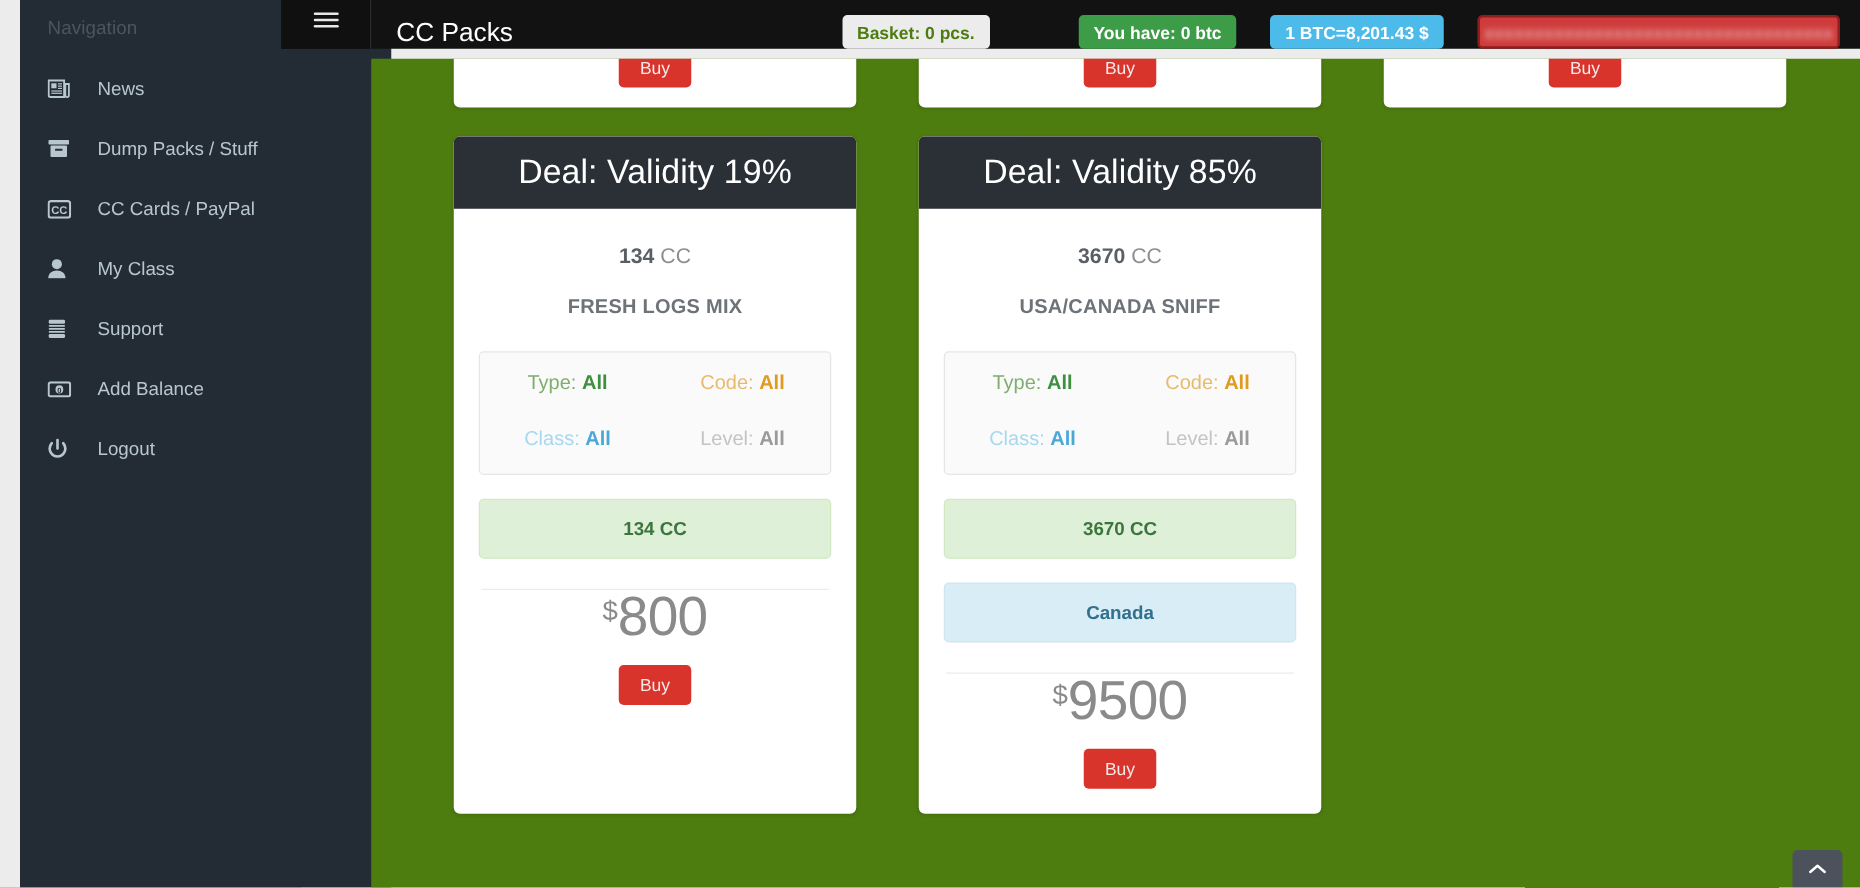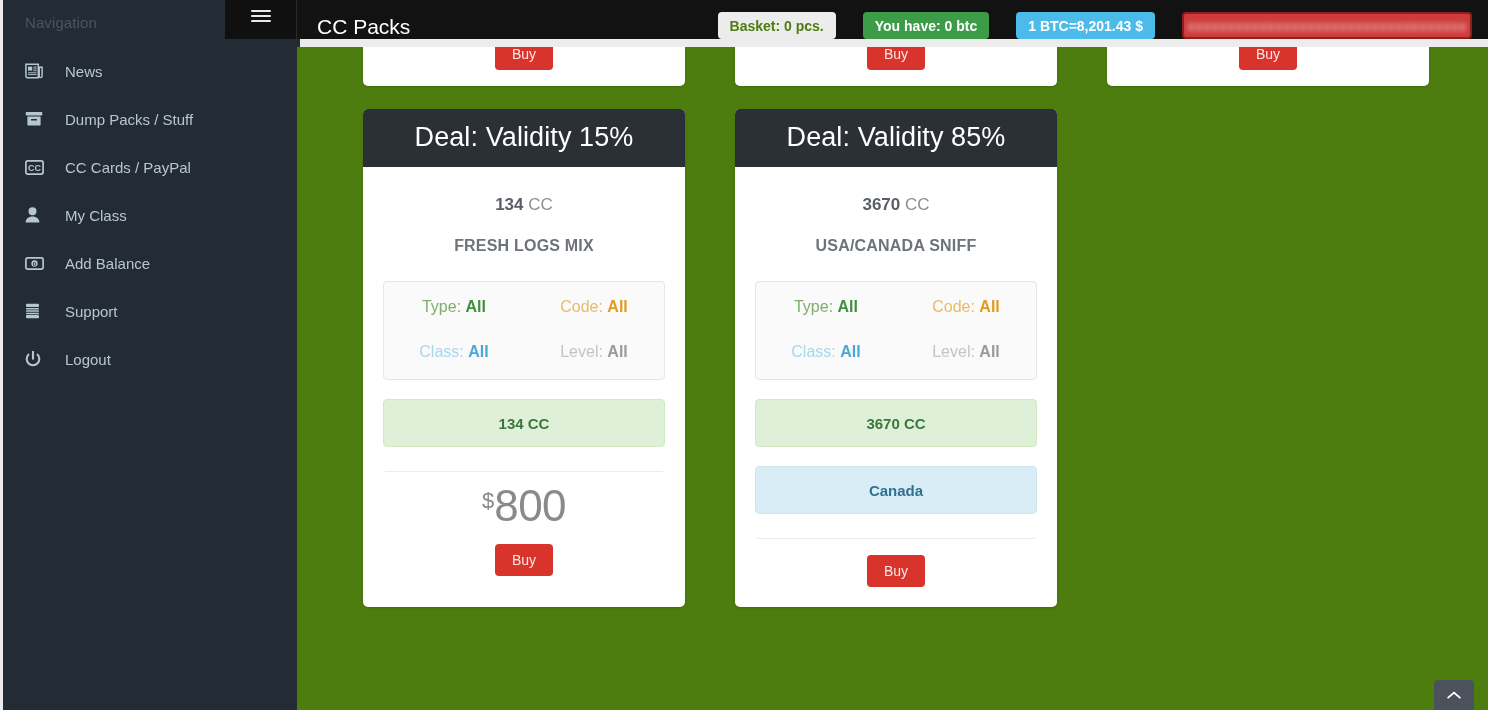--- a/index.html
+++ b/index.html
@@ -10,21 +10,21 @@
     background: #ececec;
   }
   #app {
     position: relative;
     width: 1488px; height: 710px;
     overflow: hidden;
   }
 
   
   #sidebar {
-    position: absolute; left: 3px; top: 0;
+    position: absolute; left: 16px; top: 0;
     width: 297px; height: 710px;
     background: #222d32;
     background: #232c35;
     overflow: hidden;
   }
   #sidebar-inner {
     width: 225px;
     background: #232c35;
     height: 710px;
   }
@@ -87,21 +87,21 @@
     display: inline-flex; align-items: center; justify-content: center;
     height: 27px;
     padding: 0 12px;
     border-radius: 4px;
     font-size: 14px;
     font-weight: bold;
     white-space: nowrap;
     cursor: pointer;
   }
   .badge-basket { background: #ececec; color: #4d7c0f; }
-  .badge-balance { background: #3c9c48; color: #ffffff; }
+  .badge-balance { background: #3c9c48; color: #ffffff; margin-left: 44px; }
   .badge-rate { background: #4cbbea; color: #ffffff; }
   .badge-redacted {
     background: #cf3b3b;
     color: transparent;
     border: 2px solid #8d1f1f;
     width: 290px;
     position: relative;
     overflow: hidden;
   }
   .badge-redacted .blurtext {
@@ -193,21 +193,20 @@
   .pill-green { background: #dff0d8; border: 1px solid #d0e9c0; color: #3c763d; }
   .pill-blue  { background: #d9edf7; border: 1px solid #cfe5f2; color: #31708f; }
 
   .divider {
     margin: 24px 2px 0;
     border-top: 1px solid #ececec;
   }
   .price {
     text-align: center;
     color: #8a8a8a;
-    margin-top: 12px;
     line-height: 1;
   }
   .price .cur { font-size: 22px; vertical-align: top; position: relative; top: 6px; }
   .price .amt { font-size: 44px; letter-spacing: -.5px; }
 
   .buy-wrap { text-align: center; padding: 16px 0 20px; }
   .buy-btn {
     display: inline-block;
     background: #d9342b;
     color: #f5e9e9;
@@ -294,40 +293,40 @@
             <svg width="15" height="16" viewBox="0 0 15 16">
                 <circle cx="7.5" cy="4.3" r="4" fill="#b8c7ce"></circle>
                 <path d="M0.6 15.6c0-4 3.1-6.2 6.9-6.2s6.9 2.2 6.9 6.2z" fill="#b8c7ce"></path>
               </svg>
           </span>
           <span class="nav-label">My Class</span>
         </li>
 
         <li class="nav-item">
           <span class="nav-ico">
-            <svg width="19" height="13" viewBox="0 0 19 13">
-                <rect x="0.9" y="0.9" width="17.2" height="11.2" rx="1.6" fill="none" stroke="#b8c7ce" stroke-width="1.7"></rect>
-                <ellipse cx="9.5" cy="6.5" rx="3.1" ry="3.3" fill="#b8c7ce"></ellipse>
-                <text x="9.5" y="9" font-family="Liberation Sans, sans-serif" font-size="6" font-weight="bold" fill="#232c35" text-anchor="middle">0</text>
-              </svg>
-          </span>
-          <span class="nav-label">Add Balance</span>
-        </li>
-
-        <li class="nav-item">
-          <span class="nav-ico">
             <svg width="15" height="17" viewBox="0 0 15 17">
                 <rect x="1" y="0.8" width="13" height="3.2" rx="1" fill="#b8c7ce"></rect>
                 <rect x="1" y="4.9" width="13" height="1.5" rx="0.6" fill="#b8c7ce"></rect>
                 <rect x="1" y="7.3" width="13" height="1.5" rx="0.6" fill="#b8c7ce"></rect>
                 <rect x="1" y="9.7" width="13" height="1.5" rx="0.6" fill="#b8c7ce"></rect>
                 <rect x="1" y="12.1" width="13" height="3.2" rx="1" fill="#b8c7ce"></rect>
               </svg>
           </span>
           <span class="nav-label">Support</span>
+        </li>
+
+        <li class="nav-item">
+          <span class="nav-ico">
+            <svg width="19" height="13" viewBox="0 0 19 13">
+                <rect x="0.9" y="0.9" width="17.2" height="11.2" rx="1.6" fill="none" stroke="#b8c7ce" stroke-width="1.7"></rect>
+                <ellipse cx="9.5" cy="6.5" rx="3.1" ry="3.3" fill="#b8c7ce"></ellipse>
+                <text x="9.5" y="9" font-family="Liberation Sans, sans-serif" font-size="6" font-weight="bold" fill="#232c35" text-anchor="middle">0</text>
+              </svg>
+          </span>
+          <span class="nav-label">Add Balance</span>
         </li>
 
         <li class="nav-item">
           <span class="nav-ico">
             <svg width="16" height="17" viewBox="0 0 16 17">
                 <path d="M3.4 3.6a6.3 6.3 0 1 0 9.2 0" fill="none" stroke="#b8c7ce" stroke-width="2.1" stroke-linecap="round"></path>
                 <line x1="8" y1="0.9" x2="8" y2="7.8" stroke="#b8c7ce" stroke-width="2.1" stroke-linecap="round"></line>
               </svg>
           </span>
           <span class="nav-label">Logout</span>
@@ -373,21 +372,21 @@
       <div class="card-partial">
         <div class="buy-wrap">
           <button class="buy-btn">Buy</button>
         </div>
       </div>
     </div>
 
     <div class="card-row" id="row-main">
 
       <div class="card">
-        <div class="card-head">Deal: Validity 15%</div>
+        <div class="card-head">Deal: Validity 19%</div>
         <div class="card-body">
           <div class="cc-count">
             <b>134</b>
             <span>CC</span>
           </div>
           <div class="pack-name">FRESH LOGS MIX</div>
 
           <div class="attr-box">
             <div class="attr attr-type">
               <span>Type:</span>
@@ -444,20 +443,23 @@
             <div class="attr attr-level">
               <span>Level:</span>
               <b>All</b>
             </div>
           </div>
 
           <div class="pill pill-green">3670 CC</div>
           <div class="pill pill-blue">Canada</div>
 
           <div class="divider"></div>
+          <div class="price">
+            <span class="cur">$</span><span class="amt">9500</span>
+          </div>
           <div class="buy-wrap">
             <button class="buy-btn">Buy</button>
           </div>
         </div>
       </div>
 
     </div>
 
     <div id="scroll-top">
       <span>

